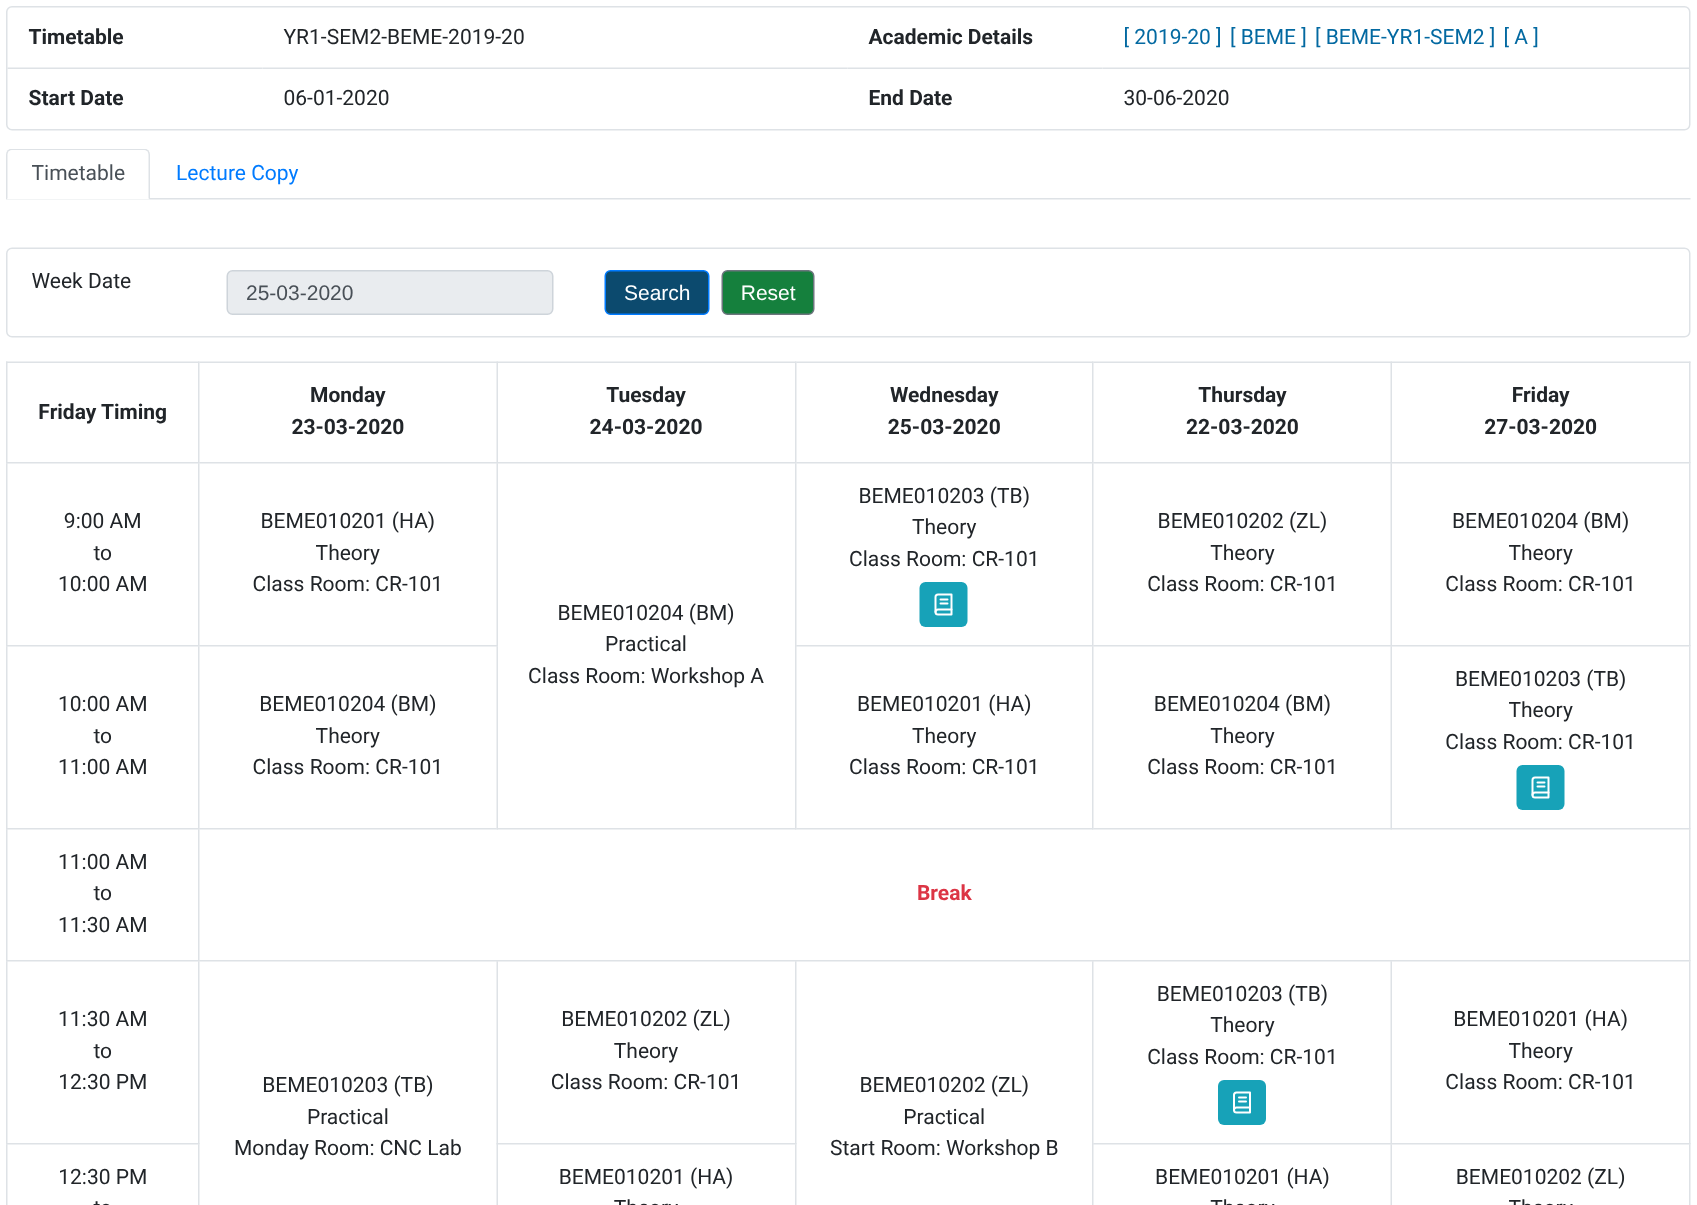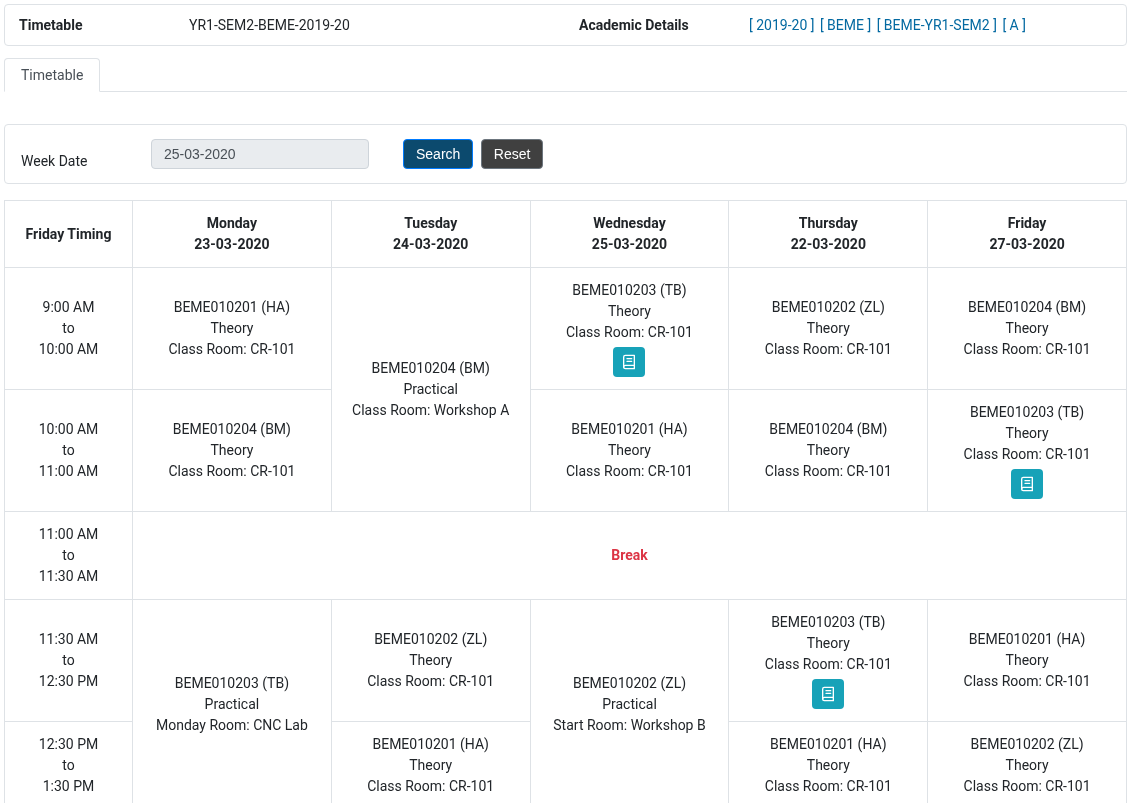--- a/index.html
+++ b/index.html
@@ -53,21 +53,21 @@
     background: #fff;
     border-color: #dee2e6 #dee2e6 #fff;
   }
 
   .search-panel {
     border: 1px solid #dee2e6;
     border-radius: 4px;
     padding: 14px 16px;
     margin-bottom: 16px;
     display: flex;
-    align-items: flex-end;
+    align-items: flex-start;
     margin-top: 32px;
   }
   .search-panel .slabel { width: 130px; }
   .week-input {
     width: 218px;
     padding: 6px 12px;
     border: 1px solid #ced4da;
     border-radius: 4px;
     background: #e9ecef;
     color: #495057;
@@ -77,21 +77,21 @@
     display: inline-block;
     padding: 6px 12px;
     border-radius: 4px;
     border: 1px solid transparent;
     font-size: 14px;
     cursor: pointer;
     color: #fff;
     margin-left: 4px;
   }
   .btn-primary { background: #0c4a6e; border-color: #007bff; }
-  .btn-secondary { background: #404040; border-color: #6c757d; }
+  .btn-secondary { background: #15803d; border-color: #6c757d; }
   .btn-group { margin-left: 30px; }
 
   .tt {
     width: 100%;
     border-collapse: collapse;
     table-layout: fixed;
   }
   .tt th, .tt td {
     border: 1px solid #dee2e6;
     text-align: center;
@@ -125,26 +125,33 @@
       <td class="lbl">Timetable</td>
       <td class="val-cell">YR1-SEM2-BEME-2019-20</td>
       <td class="lbl2">Academic Details</td>
       <td class="links">
         <a href="#">[ 2019-20 ]</a>
         <a href="#">[ BEME ]</a>
         <a href="#">[ BEME-YR1-SEM2 ]</a>
         <a href="#">[ A ]</a>
       </td>
     </tr>
+    <tr>
+      <td class="lbl">Start Date</td>
+      <td class="val-cell">06-01-2020</td>
+      <td class="lbl2">End Date</td>
+      <td>30-06-2020</td>
+    </tr>
   </tbody>
     </table>
 </div>
 
 <div class="nav-tabs">
   <div class="tab active">Timetable</div>
+  <div class="tab">Lecture Copy</div>
 </div>
 
 <div class="search-panel">
   <div class="slabel">Week Date</div>
   <input type="text" class="week-input" readonly="" value="25-03-2020" style="">
   <div class="btn-group">
     <button class="btn btn-primary">Search</button>
     <button class="btn btn-secondary">Reset</button>
   </div>
 </div>

